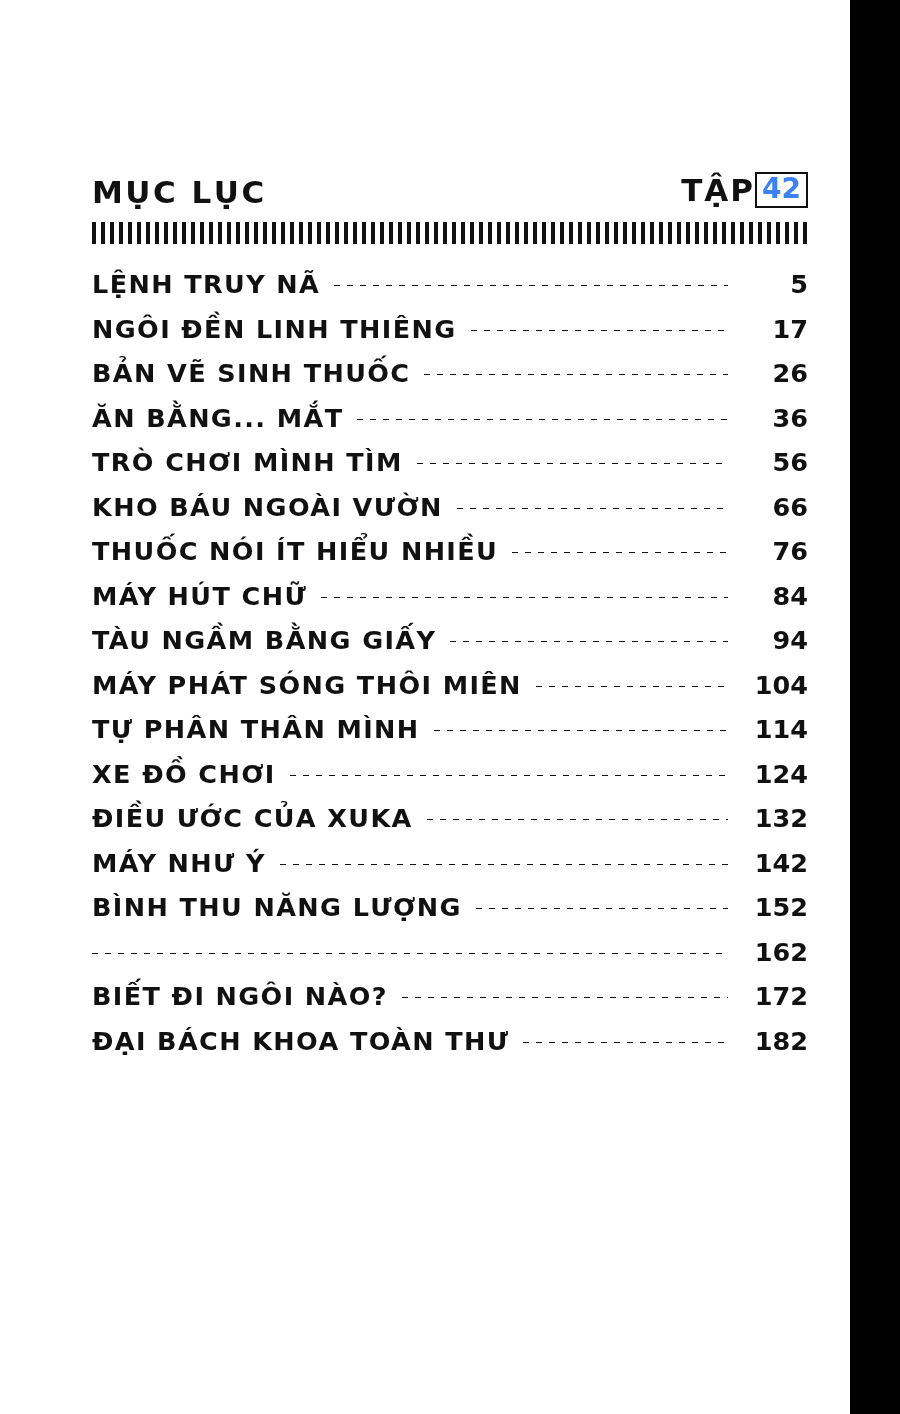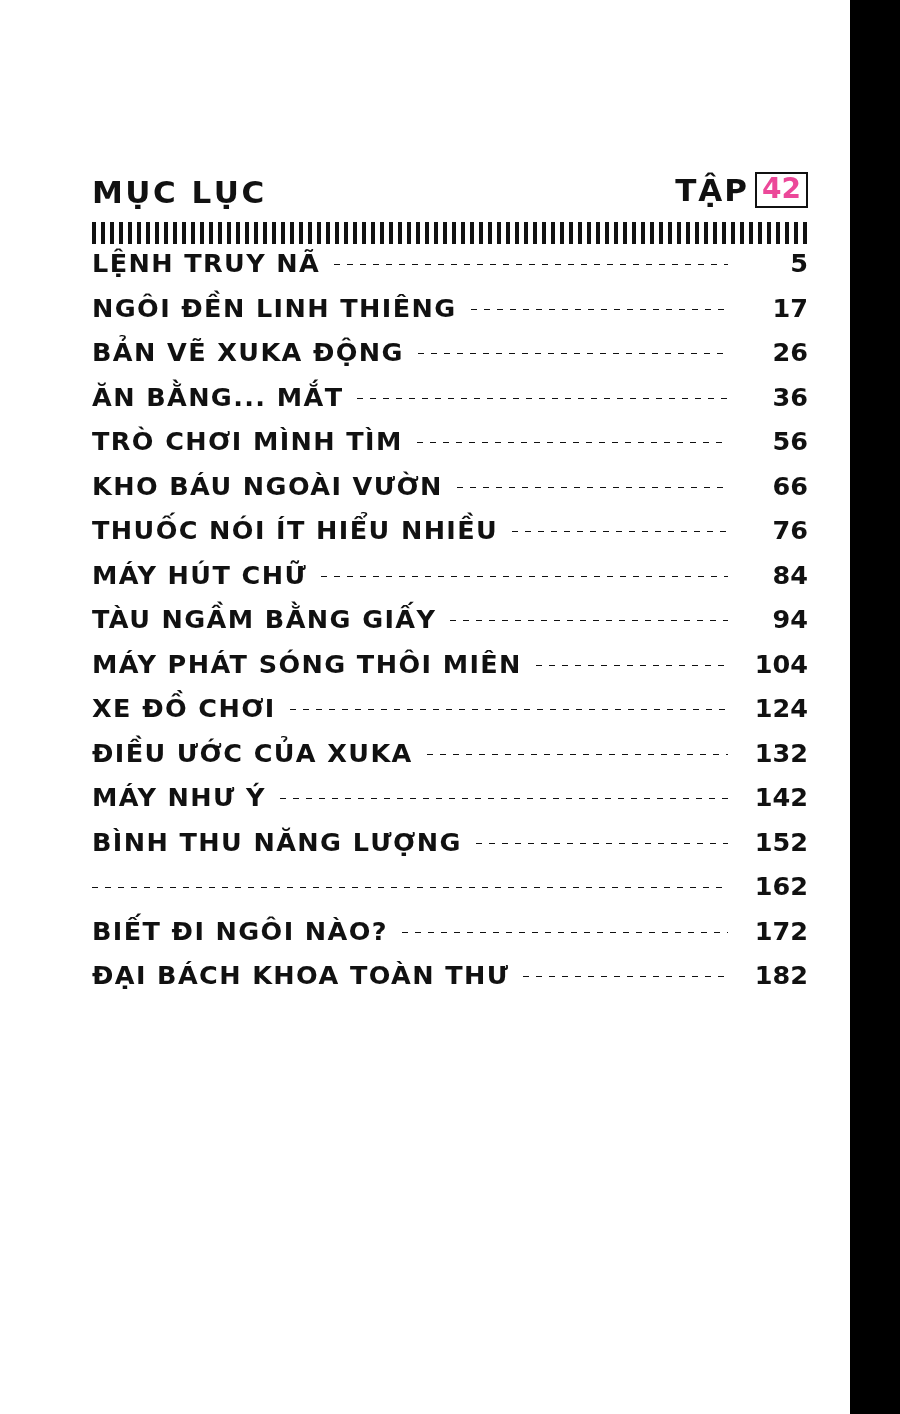--- a/index.html
+++ b/index.html
@@ -35,51 +35,50 @@
   .toc-title {
     font-size: 31px;
     font-weight: 700;
     letter-spacing: 2.5px;
     color: #111;
     line-height: 1;
   }
   .volume-group {
     display: flex;
     align-items: center;
-    gap: 6px;
   }
   .volume-label {
     font-size: 31px;
     font-weight: 700;
     letter-spacing: 2px;
     color: #111;
     line-height: 1;
   }
   .volume-number {
     font-size: 28px;
     font-weight: 700;
-    color: #ec4899;
+    color: #3b82f6;
     border: 2.5px solid #111;
     padding: 1px 5px 3px 5px;
     line-height: 1;
   }
   .rule {
     margin-top: 14px;
     height: 22px;
     width: 100%;
     background-image: repeating-linear-gradient(
       to right,
       #111 0px,
       #111 4px,
       #ffffff 4px,
       #ffffff 9px
     );
   }
   .toc-list {
-    margin-top: 4px;
+    margin-top: 25px;
   }
   .toc-row {
     display: flex;
     align-items: baseline;
     height: 44.5px;
   }
   .toc-entry-title {
     font-size: 25.5px;
     font-weight: 700;
     letter-spacing: 1.4px;
@@ -135,21 +134,21 @@
         <span class="toc-page">5</span>
       </div>
 
       <div class="toc-row">
         <span class="toc-entry-title">NGÔI ĐỀN LINH THIÊNG</span>
         <span class="toc-dots"></span>
         <span class="toc-page">17</span>
       </div>
 
       <div class="toc-row">
-        <span class="toc-entry-title">BẢN VẼ XUKA ĐỘNG</span>
+        <span class="toc-entry-title">BẢN VẼ SINH THUỐC</span>
         <span class="toc-dots"></span>
         <span class="toc-page">26</span>
       </div>
 
       <div class="toc-row">
         <span class="toc-entry-title">ĂN BẰNG... MẮT</span>
         <span class="toc-dots"></span>
         <span class="toc-page">36</span>
       </div>
 
@@ -183,20 +182,25 @@
         <span class="toc-dots"></span>
         <span class="toc-page">94</span>
       </div>
 
       <div class="toc-row">
         <span class="toc-entry-title">MÁY PHÁT SÓNG THÔI MIÊN</span>
         <span class="toc-dots"></span>
         <span class="toc-page">104</span>
       </div>
 
+      <div class="toc-row">
+        <span class="toc-entry-title">TỰ PHÂN THÂN MÌNH</span>
+        <span class="toc-dots"></span>
+        <span class="toc-page">114</span>
+      </div>
 
       <div class="toc-row">
         <span class="toc-entry-title">XE ĐỒ CHƠI</span>
         <span class="toc-dots"></span>
         <span class="toc-page">124</span>
       </div>
 
       <div class="toc-row">
         <span class="toc-entry-title">ĐIỀU ƯỚC CỦA XUKA</span>
         <span class="toc-dots"></span>

